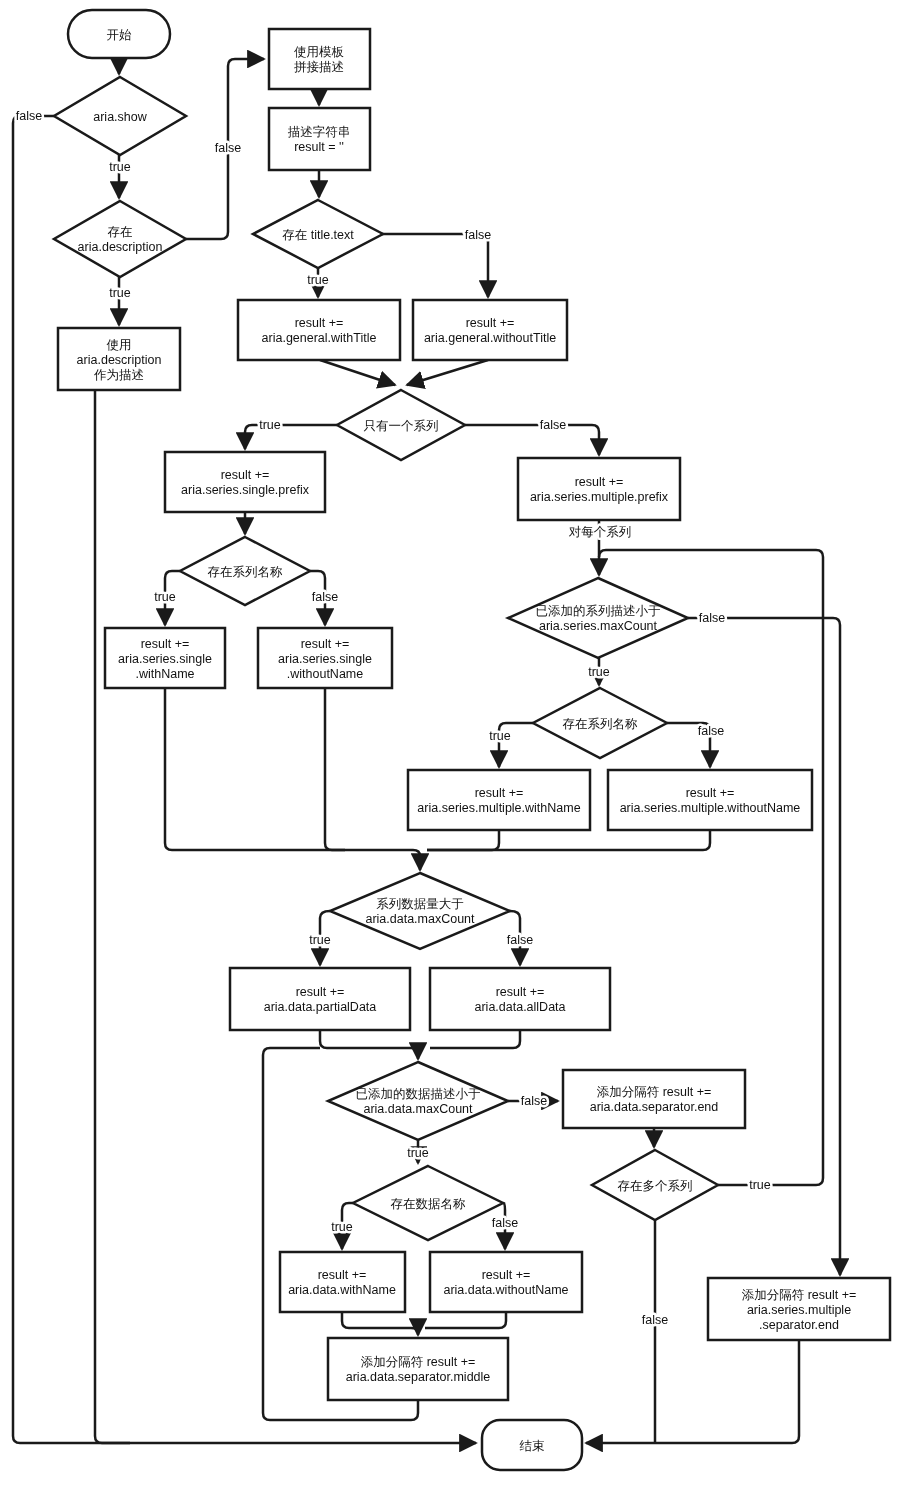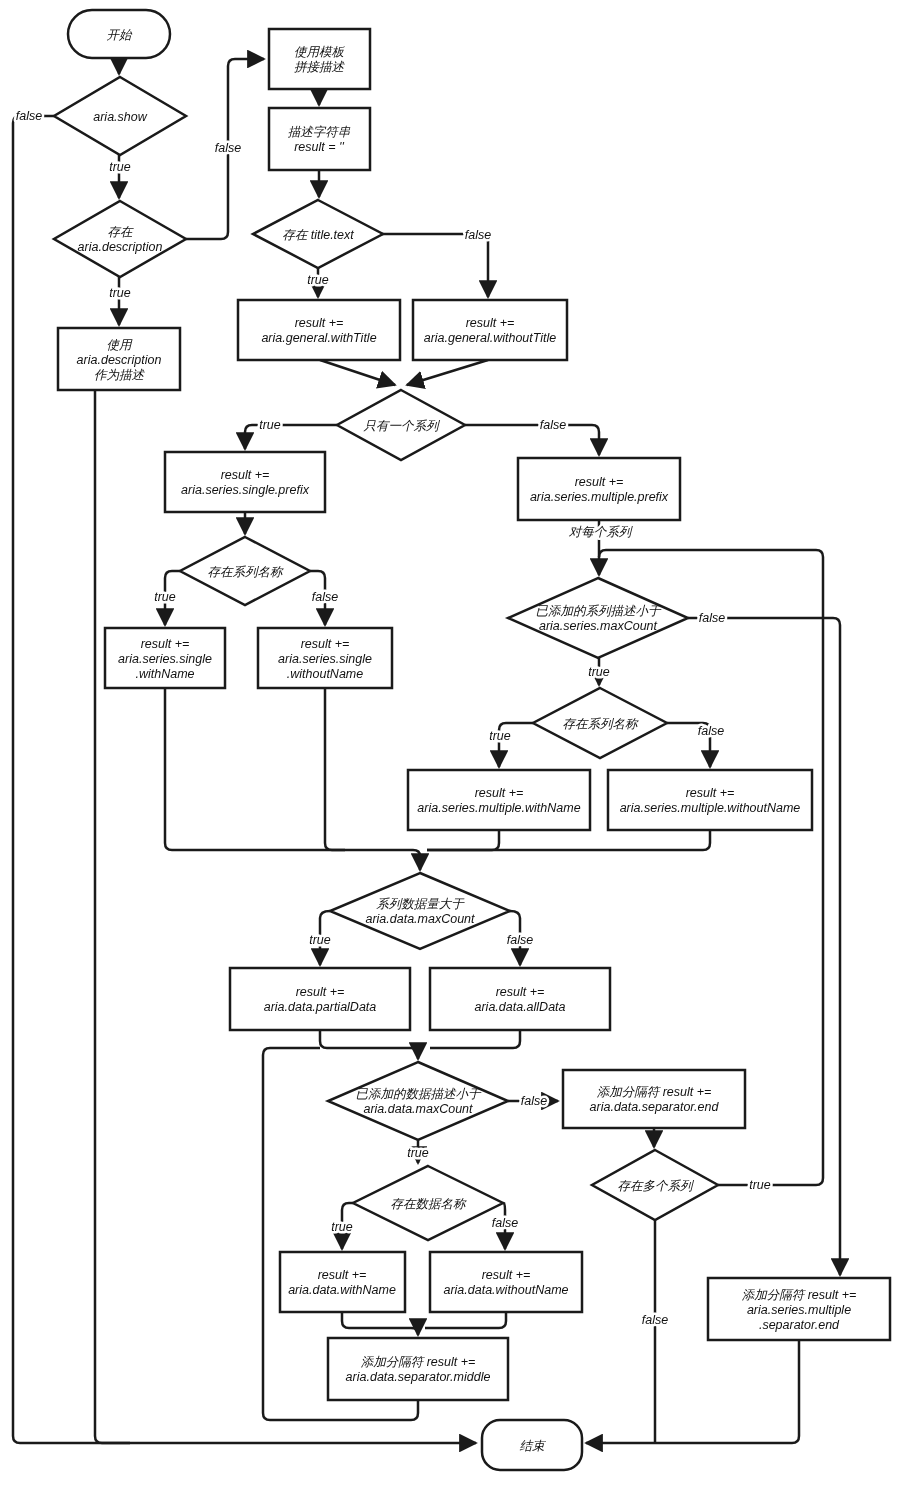--- a/index.html
+++ b/index.html
@@ -1,16 +1,16 @@
 <!DOCTYPE html>
 <html><head>
 <meta charset="utf-8">
 <style>
   html,body { margin:0; padding:0; background:#ffffff; }
-  .canvas-wrap { width:913px; height:1495px; background:#ffffff;font-style:italic; }
+  .canvas-wrap { width:913px; height:1495px; background:#ffffff; }
   .shape { fill:#ffffff; stroke:#1a1a1a; stroke-width:2.5; }
   .edge  { fill:none; stroke:#1a1a1a; stroke-width:2.5; }
   .node-text {
     font-family:"Liberation Sans", sans-serif;
     font-size:12.5px; fill:#111111; text-anchor:middle;
   }
   .edge-label {
     font-family:"Liberation Sans", sans-serif;
     font-size:12.5px; fill:#111111; text-anchor:middle;
     paint-order:stroke; stroke:#ffffff; stroke-width:5px; stroke-linejoin:round;

